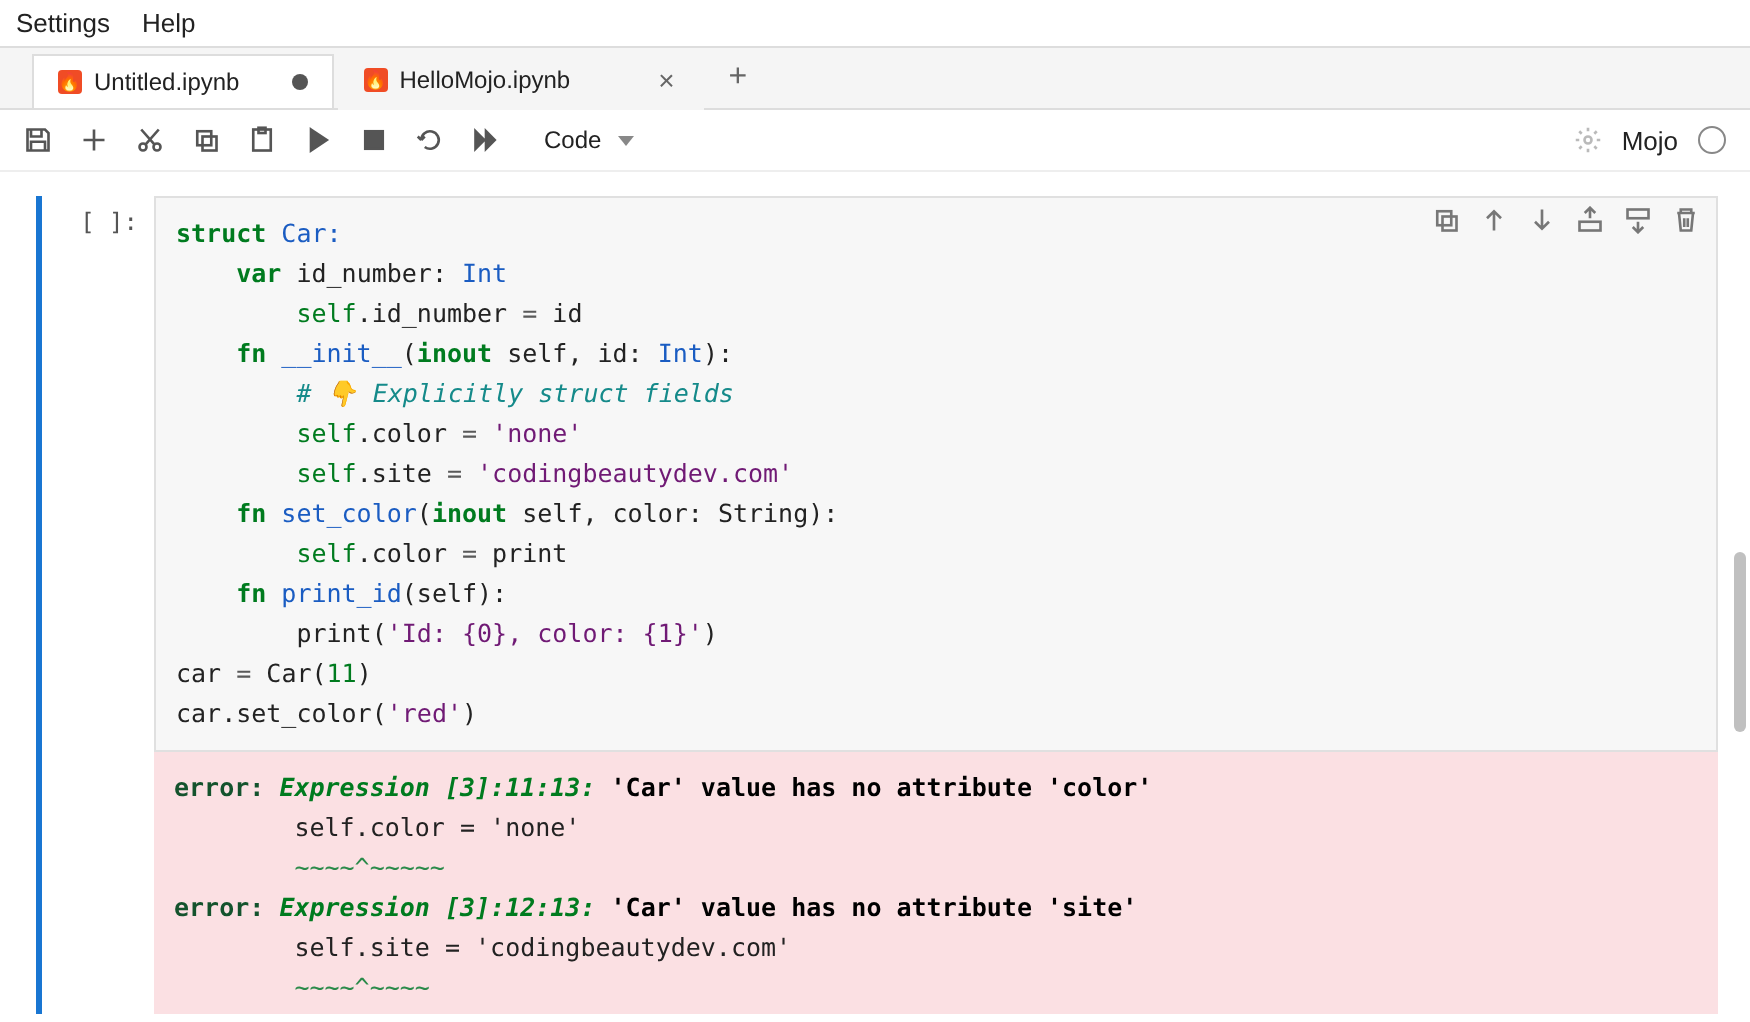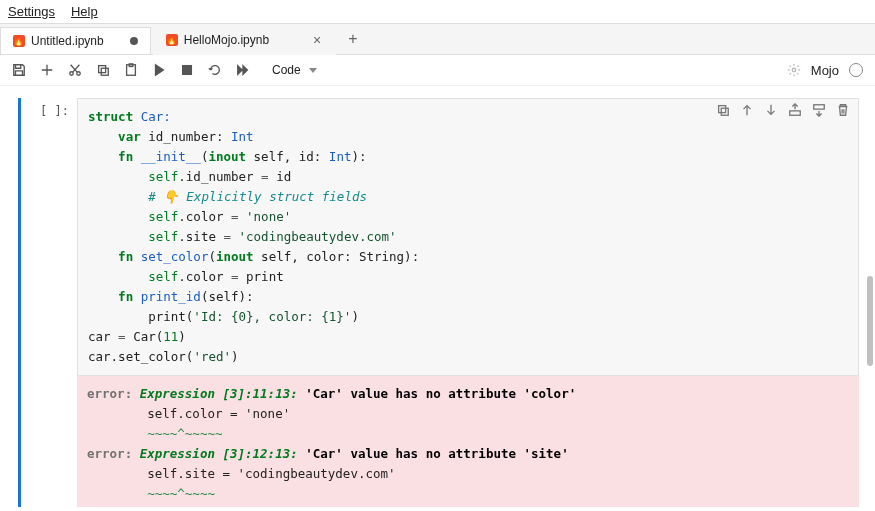--- a/index.html
+++ b/index.html
@@ -1,21 +1,21 @@
 <!DOCTYPE html>
 <html><head>
   <meta charset="utf-8">
   <style>
     * { box-sizing: border-box; margin: 0; padding: 0; }
     body { font-family: -apple-system, BlinkMacSystemFont, "Segoe UI", Arial, sans-serif; font-size: 13px; color: #222; background: #fff; }
     
-    .menubar { display: flex; padding: 4px 8px; gap: 16px; font-size: 13px; text-decoration: underline; }
+    .menubar { display: flex; padding: 4px 8px; gap: 16px; font-size: 13px; }
     .menubar span { cursor: pointer; }
     
-    .tabbar { display: flex; align-items: center; background: #f5f5f5; border-top: 1px solid #ddd; border-bottom: 1px solid #ddd; padding: 0 0; }
+    .tabbar { display: flex; align-items: center; background: #f5f5f5; border-top: 1px solid #ddd; border-bottom: 1px solid #ddd; padding: 0 16px; }
     .tab { display: flex; align-items: center; gap: 6px; padding: 6px 12px; background: #fff; border: 1px solid #ddd; border-bottom: none; margin-right: 2px; font-size: 12px; position: relative; top: 1px; }
     .tab.inactive { background: #f5f5f5; border: 1px solid transparent; }
     .tab-icon { width: 12px; height: 12px; background: #f04c25; border-radius: 2px; display: inline-flex; align-items: center; justify-content: center; font-size: 8px; color: #fff; font-weight: bold; }
     .tab-icon::before { content: "🔥"; font-size: 9px; }
     .tab-close { color: #666; font-size: 14px; cursor: pointer; padding: 0 2px; }
     .tab-dirty { width: 8px; height: 8px; background: #555; border-radius: 50%; margin-left: 20px; }
     .tab-add { padding: 4px 10px; font-size: 16px; color: #666; cursor: pointer; }
     
     .toolbar { display: flex; align-items: center; padding: 6px 12px; gap: 12px; border-bottom: 1px solid #eee; font-size: 13px; }
     .toolbar-left { display: flex; align-items: center; gap: 14px; }
@@ -44,25 +44,25 @@
     
     .output-area { background: #fbe0e3; padding: 8px 10px; font-family: "Consolas", "Monaco", monospace; font-size: 12.5px; line-height: 1.6; }
     .output-line { white-space: pre; }
     
     
     .kw { color: #007b1f; font-weight: bold; }
     .cls { color: #1a5cc2; }
     .type { color: #1a5cc2; }
     .fnname { color: #1a5cc2; }
     .self { color: #007b1f; }
-    .str { color: #14532d; }
+    .str { color: #701a75; }
     .num { color: #007b1f; }
     .op { color: #5a5a5a; }
     .comment { color: #158a8a; font-style: italic; }
-    .err-lbl { color: #737373; font-weight: bold; }
+    .err-lbl { color: #14532d; font-weight: bold; }
     .err-loc { color: #007b1f; font-weight: bold; font-style: italic; }
     .err-msg { color: #000; font-weight: bold; }
     .err-squiggle { color: #2a8a4a; }
   </style>
 </head>
 <body>
 
 <div class="menubar">
   <span>Settings</span>
   <span>Help</span>
@@ -178,22 +178,22 @@
                 <rect x="2" y="2" width="12" height="5"></rect>
                 <path d="M8 9v5M5 12l3 3 3-3"></path>
               </svg></span>
           <span class="cell-toolbar-icon"><svg viewBox="0 0 16 16">
                 <path d="M3 4h10M5 4V2h6v2M4 4l1 10h6l1-10M7 7v5M9 7v5"></path>
               </svg></span>
         </div>
         <div class="code-line"><span class="kw">struct</span><span class="cls"> Car:</span></div>
         <div class="code-line"><span class="kw">    var</span><span> id_number: </span><span class="type">Int</span></div>
         <div class="code-line"></div>
+        <div class="code-line"><span class="self">        self</span><span>.id_number </span><span class="op">=</span><span> id</span></div>
         <div class="code-line"><span class="kw">    fn</span><span class="fnname"> __init__</span><span>(</span><span class="kw">inout</span><span> self, id: </span><span class="type">Int</span><span>):</span></div>
-        <div class="code-line"><span class="self">        self</span><span>.id_number </span><span class="op">=</span><span> id</span></div>
         <div class="code-line"></div>
         <div class="code-line"><span class="comment">        # 👇 Explicitly struct fields</span></div>
         <div class="code-line"><span class="self">        self</span><span>.color </span><span class="op">=</span><span class="str"> 'none'</span></div>
         <div class="code-line"><span class="self">        self</span><span>.site </span><span class="op">=</span><span class="str"> 'codingbeautydev.com'</span></div>
         <div class="code-line"></div>
         <div class="code-line"><span class="kw">    fn</span><span class="fnname"> set_color</span><span>(</span><span class="kw">inout</span><span> self, color: String):</span></div>
         <div class="code-line"><span class="self">        self</span><span>.color </span><span class="op">=</span><span> print</span></div>
         <div class="code-line"></div>
         <div class="code-line"><span class="kw">    fn</span><span class="fnname"> print_id</span><span>(self):</span></div>
         <div class="code-line"><span>        print(</span><span class="str">'Id: {0}, color: {1}'</span><span>)</span></div>

